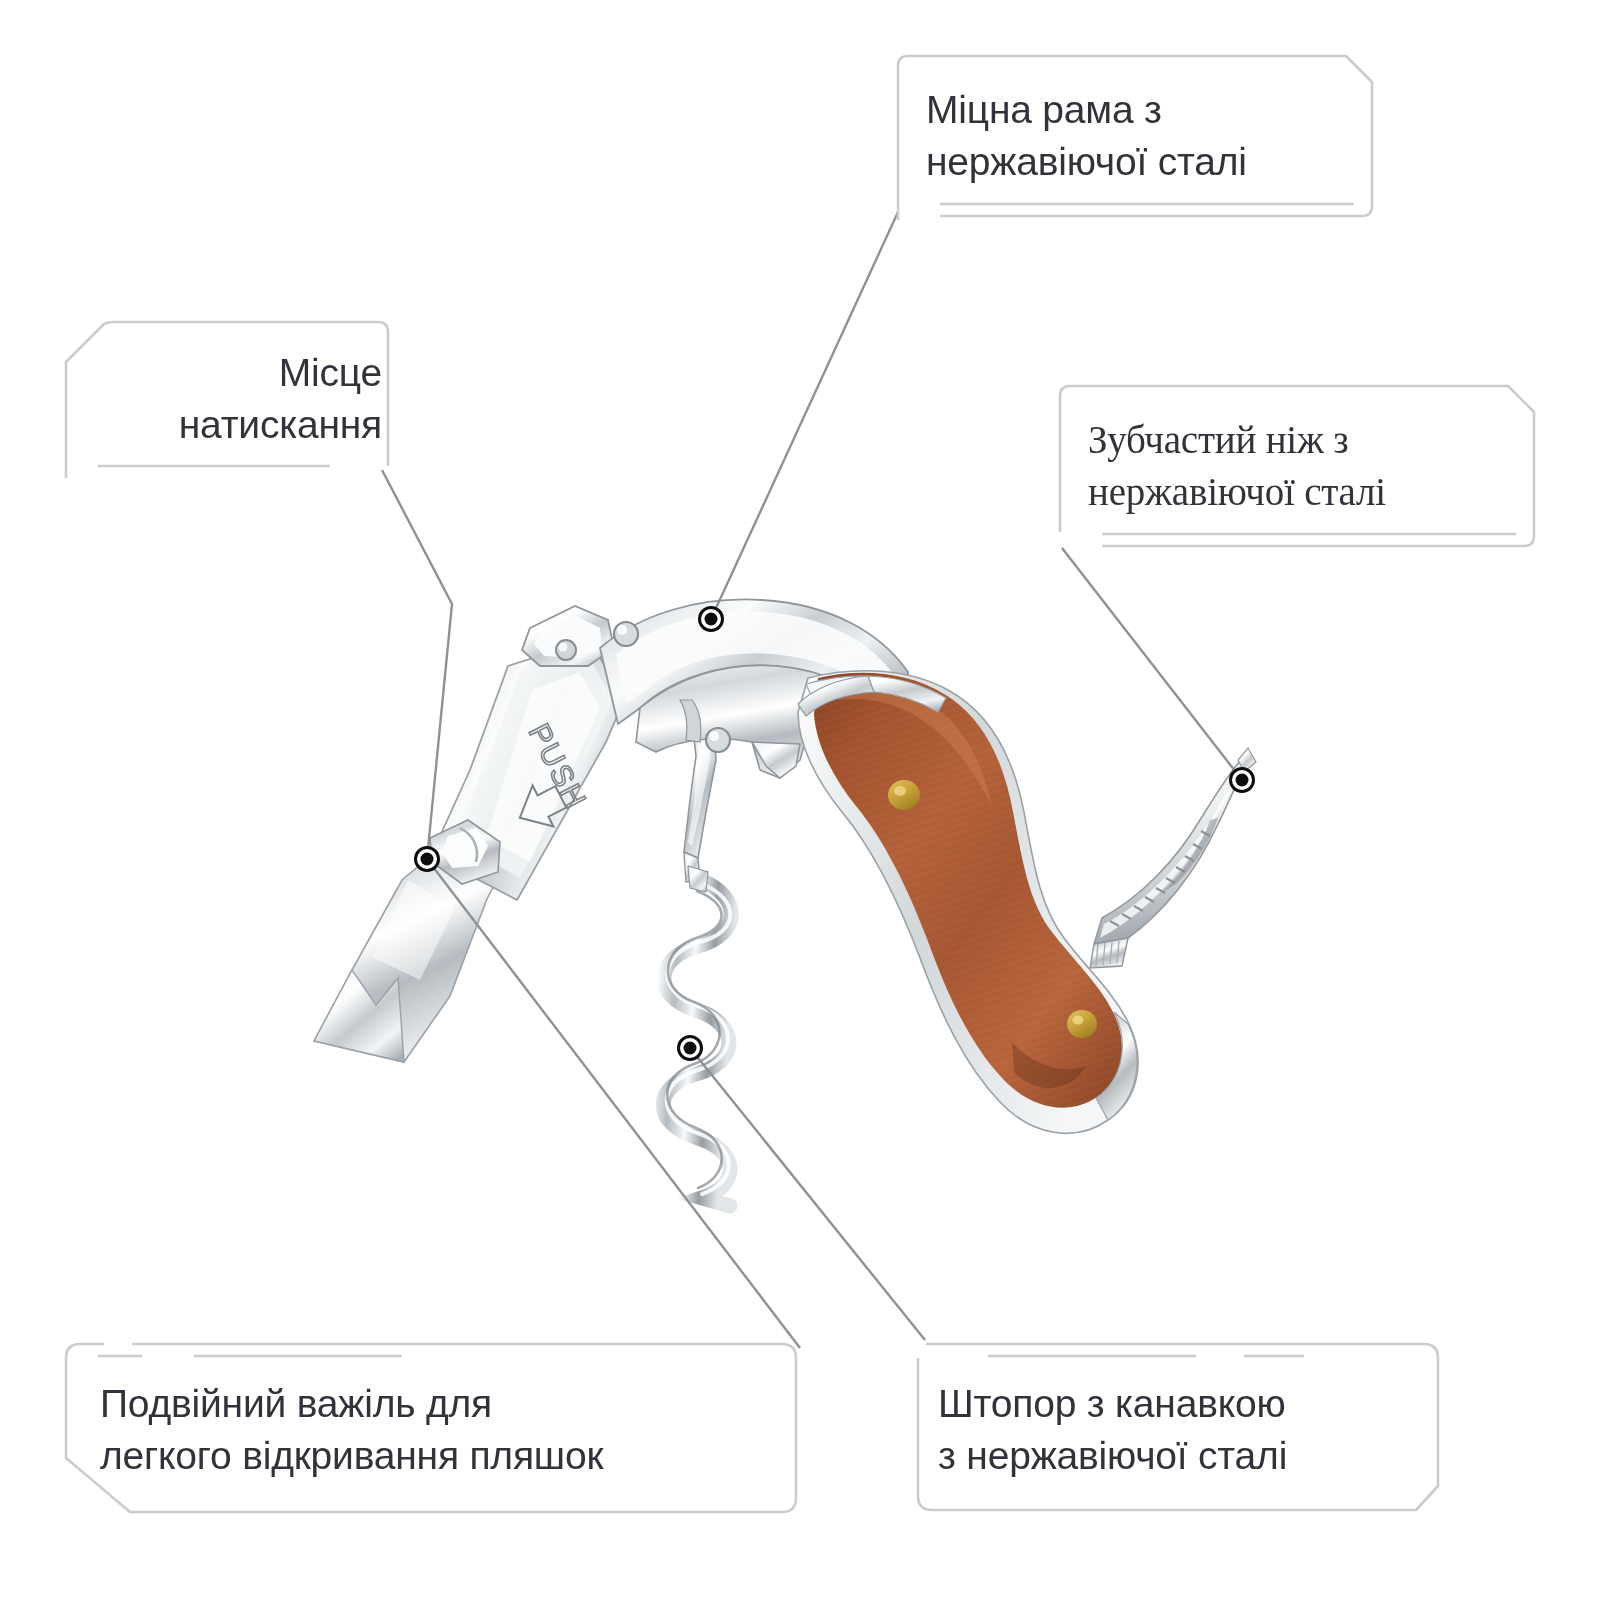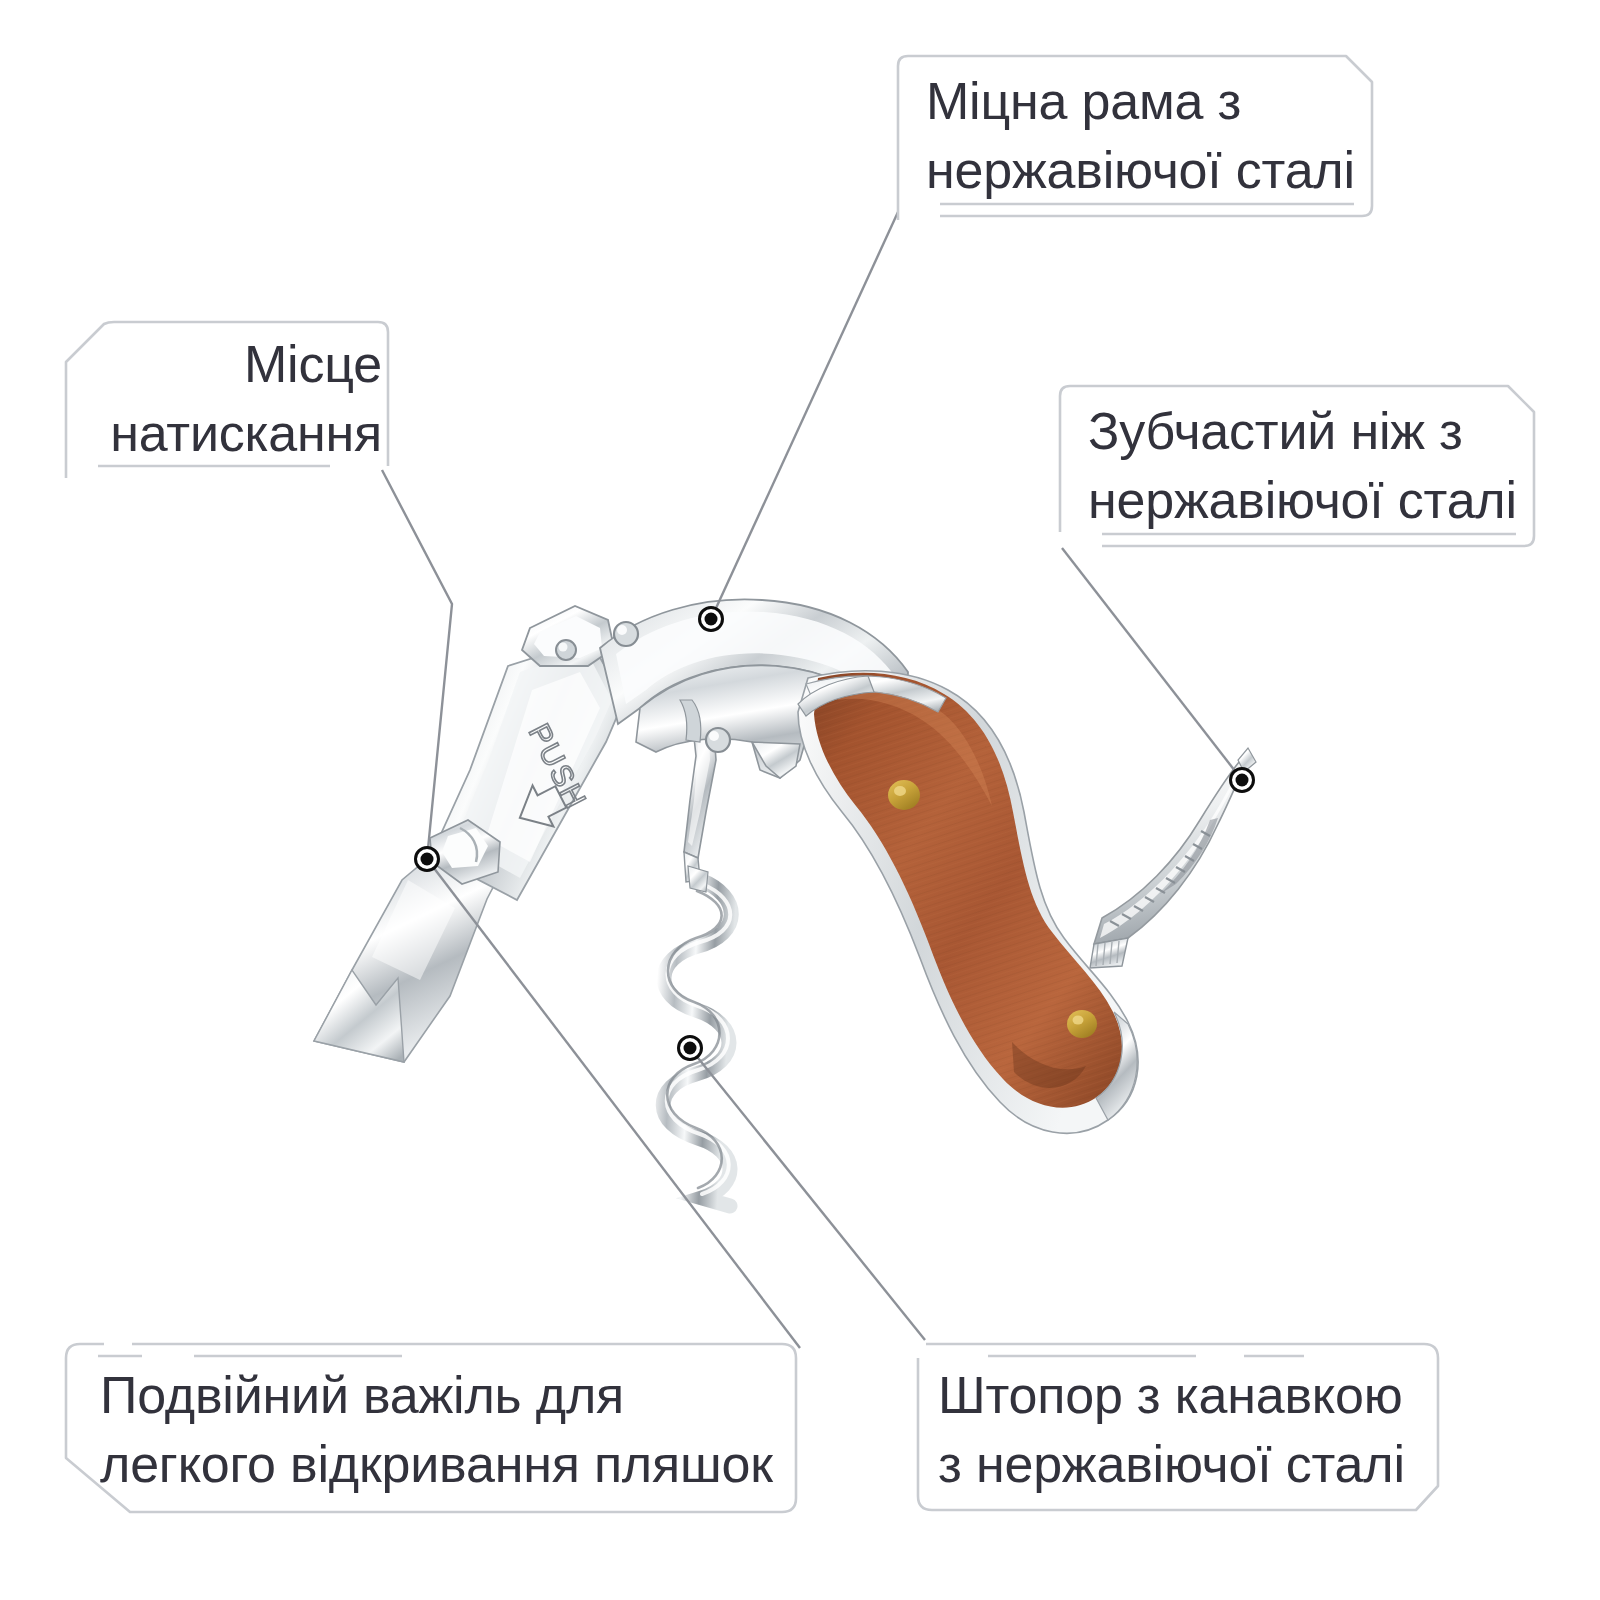--- a/index.html
+++ b/index.html
@@ -30,21 +30,21 @@
   .callout .txt {
     position: absolute;
     left: 0; top: 0;
     width: 100%;
     height: 100%;
     display: flex;
     flex-direction: column;
     justify-content: center;
     box-sizing: border-box;
     color: #32323c;
-    font-size: 52px;
+    font-size: 39px;
     line-height: 1.33;
     font-weight: 400;
     letter-spacing: -0.2px;
     white-space: pre-line;
   }
   .callout.pad-l .txt { padding-left: 42px; padding-right: 20px; }
 
   
   #leaders {
     position: absolute;
@@ -340,21 +340,21 @@
 
   <div class="callout pad-l" style="left:884px; top:52px; width:492px; height:168px;">
     <svg class="box-svg" width="492" height="168" viewBox="0 0 492 168">
       <path d="M14,168 L14,14 Q14,4 24,4 L462,4 L488,30 L488,154 Q488,164 478,164 L56,164" fill="none" stroke="#c9ccd1" stroke-width="2.6" stroke-linejoin="round"></path>
       <line x1="56" y1="152" x2="470" y2="152" stroke="#c9ccd1" stroke-width="2.6"></line>
     </svg>
     <div class="txt">Міцна рама з
 нержавіючої сталі</div>
   </div>
 
-  <div class="callout pad-l" style="left:1046px; top:382px; width:492px; height:168px;">
+  <div class="callout pad-l" style="left:1046px; top:382px; width:492px; height:168px;font-family:Liberation Serif, serif;">
     <svg class="box-svg" width="492" height="168" viewBox="0 0 492 168">
       <path d="M14,150 L14,14 Q14,4 24,4 L462,4 L488,30 L488,154 Q488,164 478,164 L56,164" fill="none" stroke="#c9ccd1" stroke-width="2.6" stroke-linejoin="round"></path>
       <line x1="56" y1="152" x2="470" y2="152" stroke="#c9ccd1" stroke-width="2.6"></line>
     </svg>
     <div class="txt">Зубчастий ніж з
 нержавіючої сталі</div>
   </div>
 
   <div class="callout pad-l" style="left:62px; top:318px; width:340px; height:162px;text-align:right;">
     <svg class="box-svg" width="340" height="162" viewBox="0 0 340 162">

